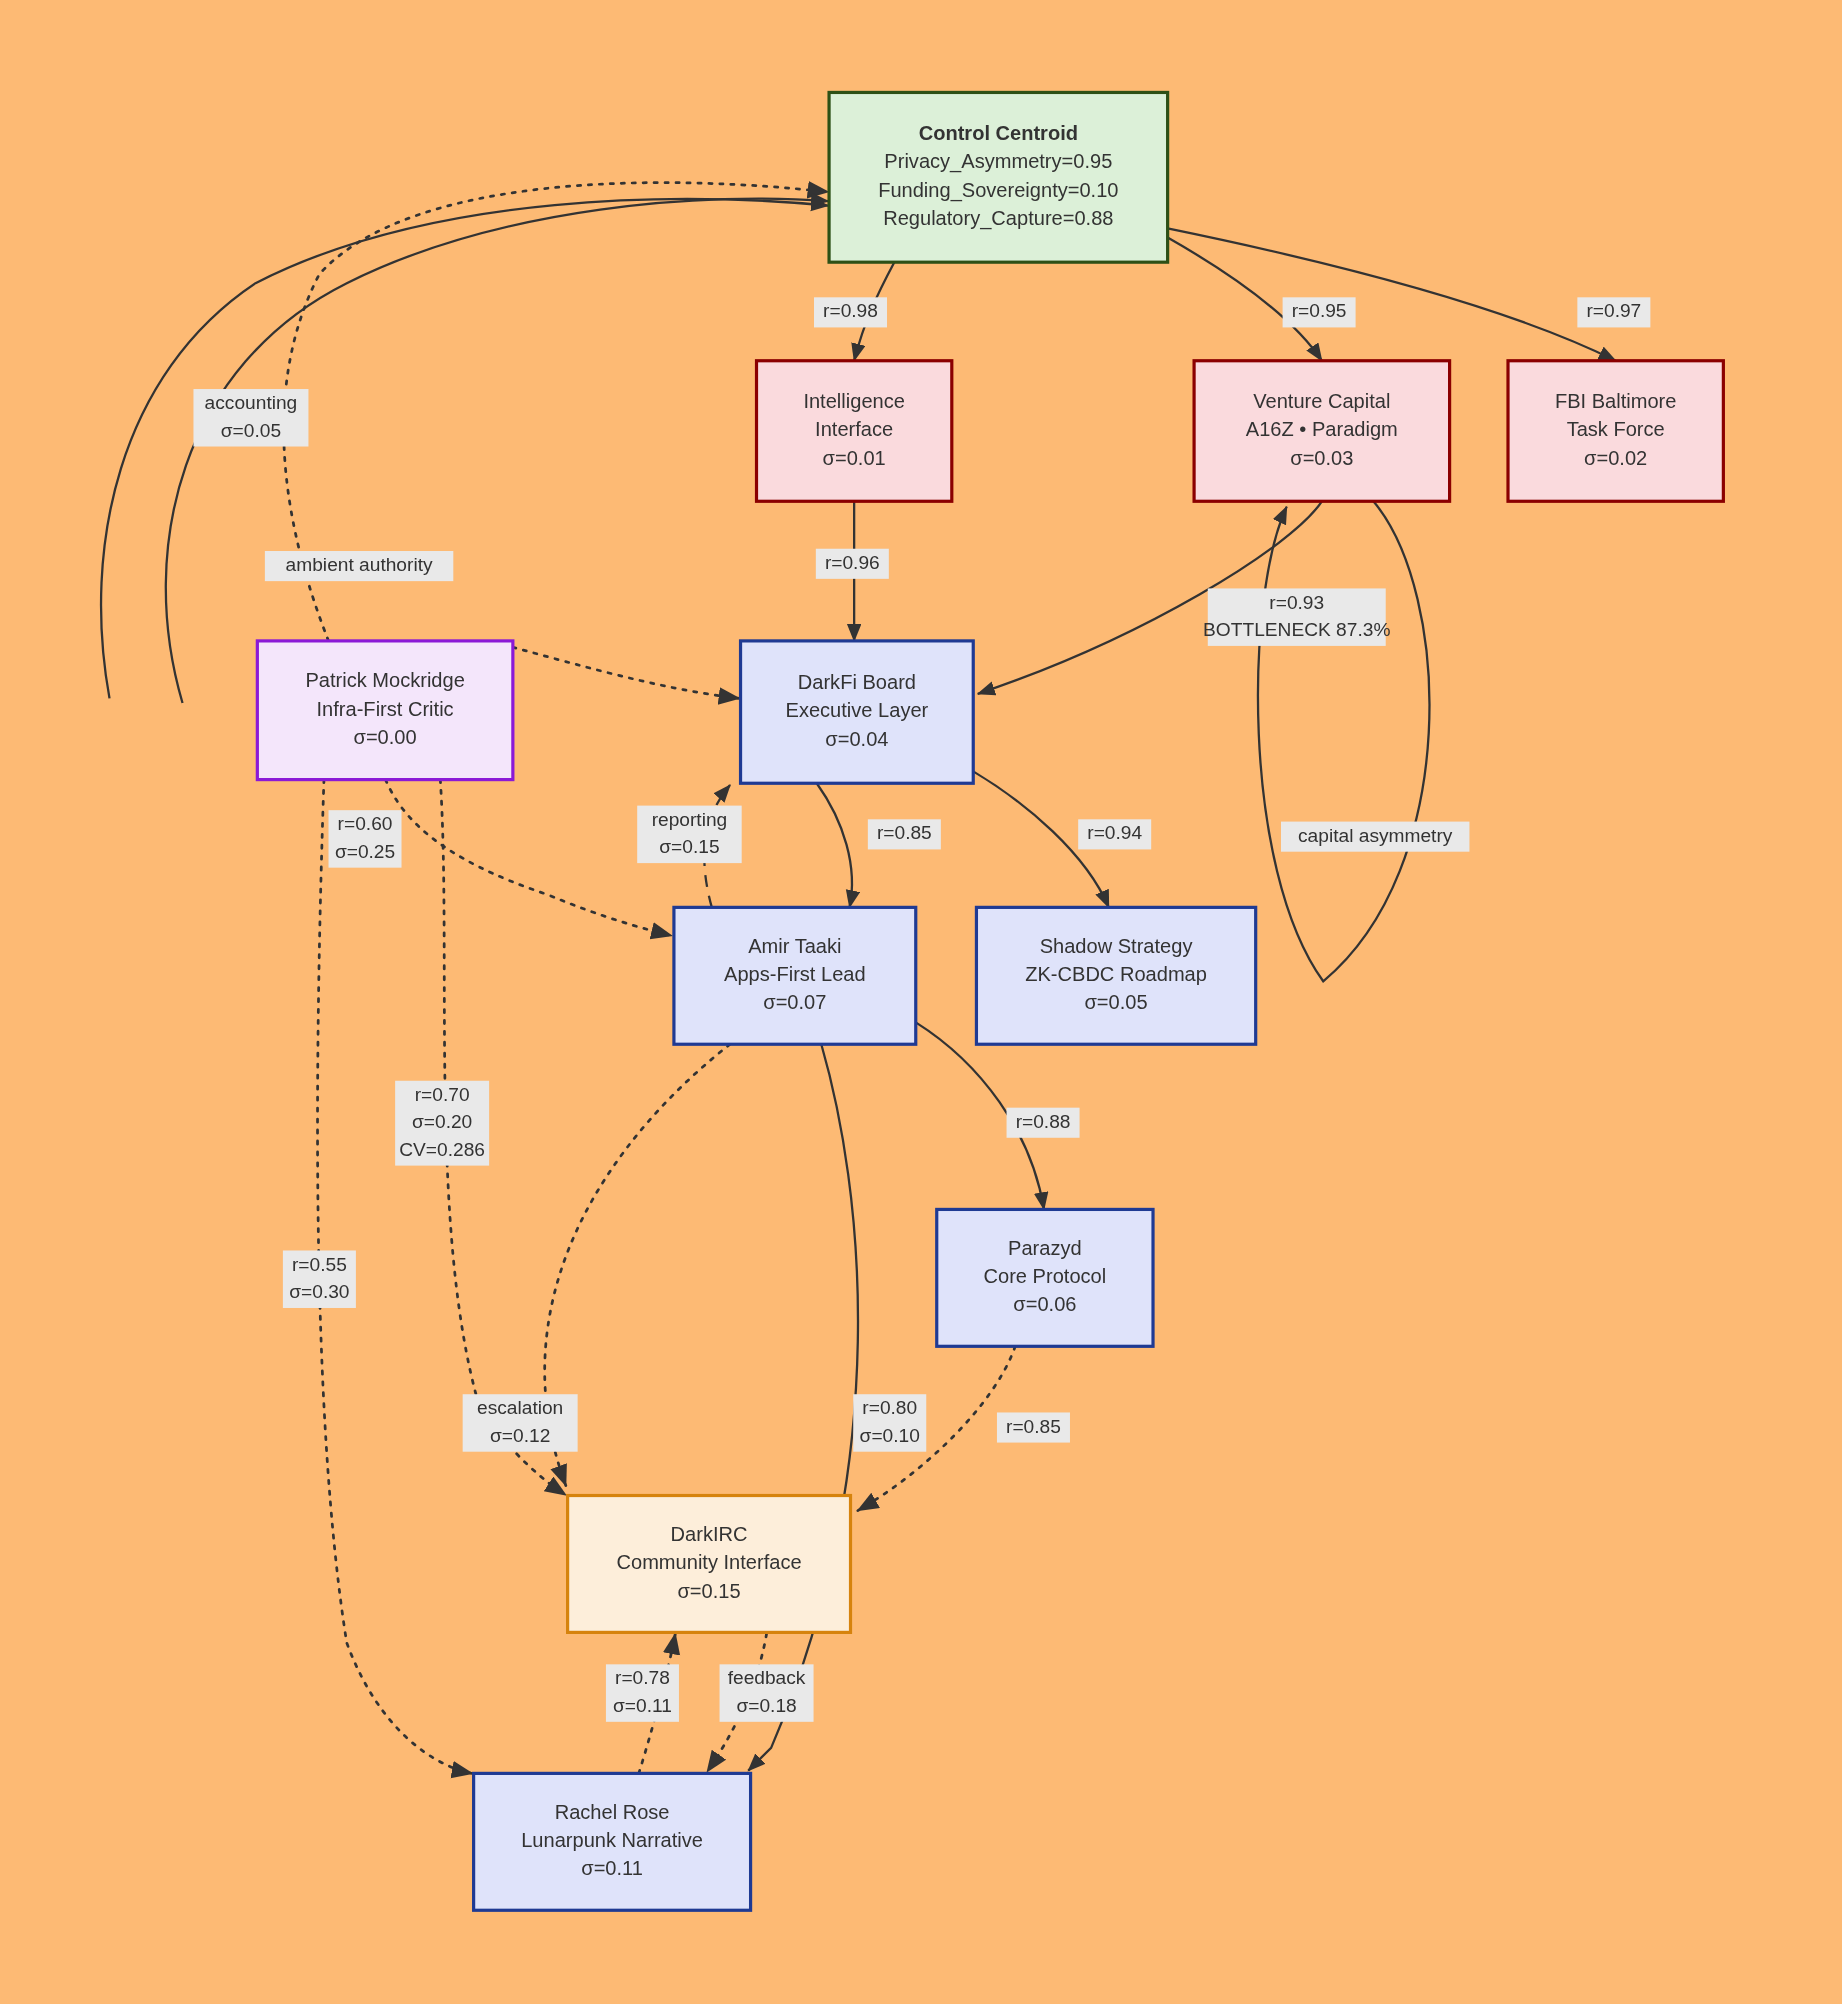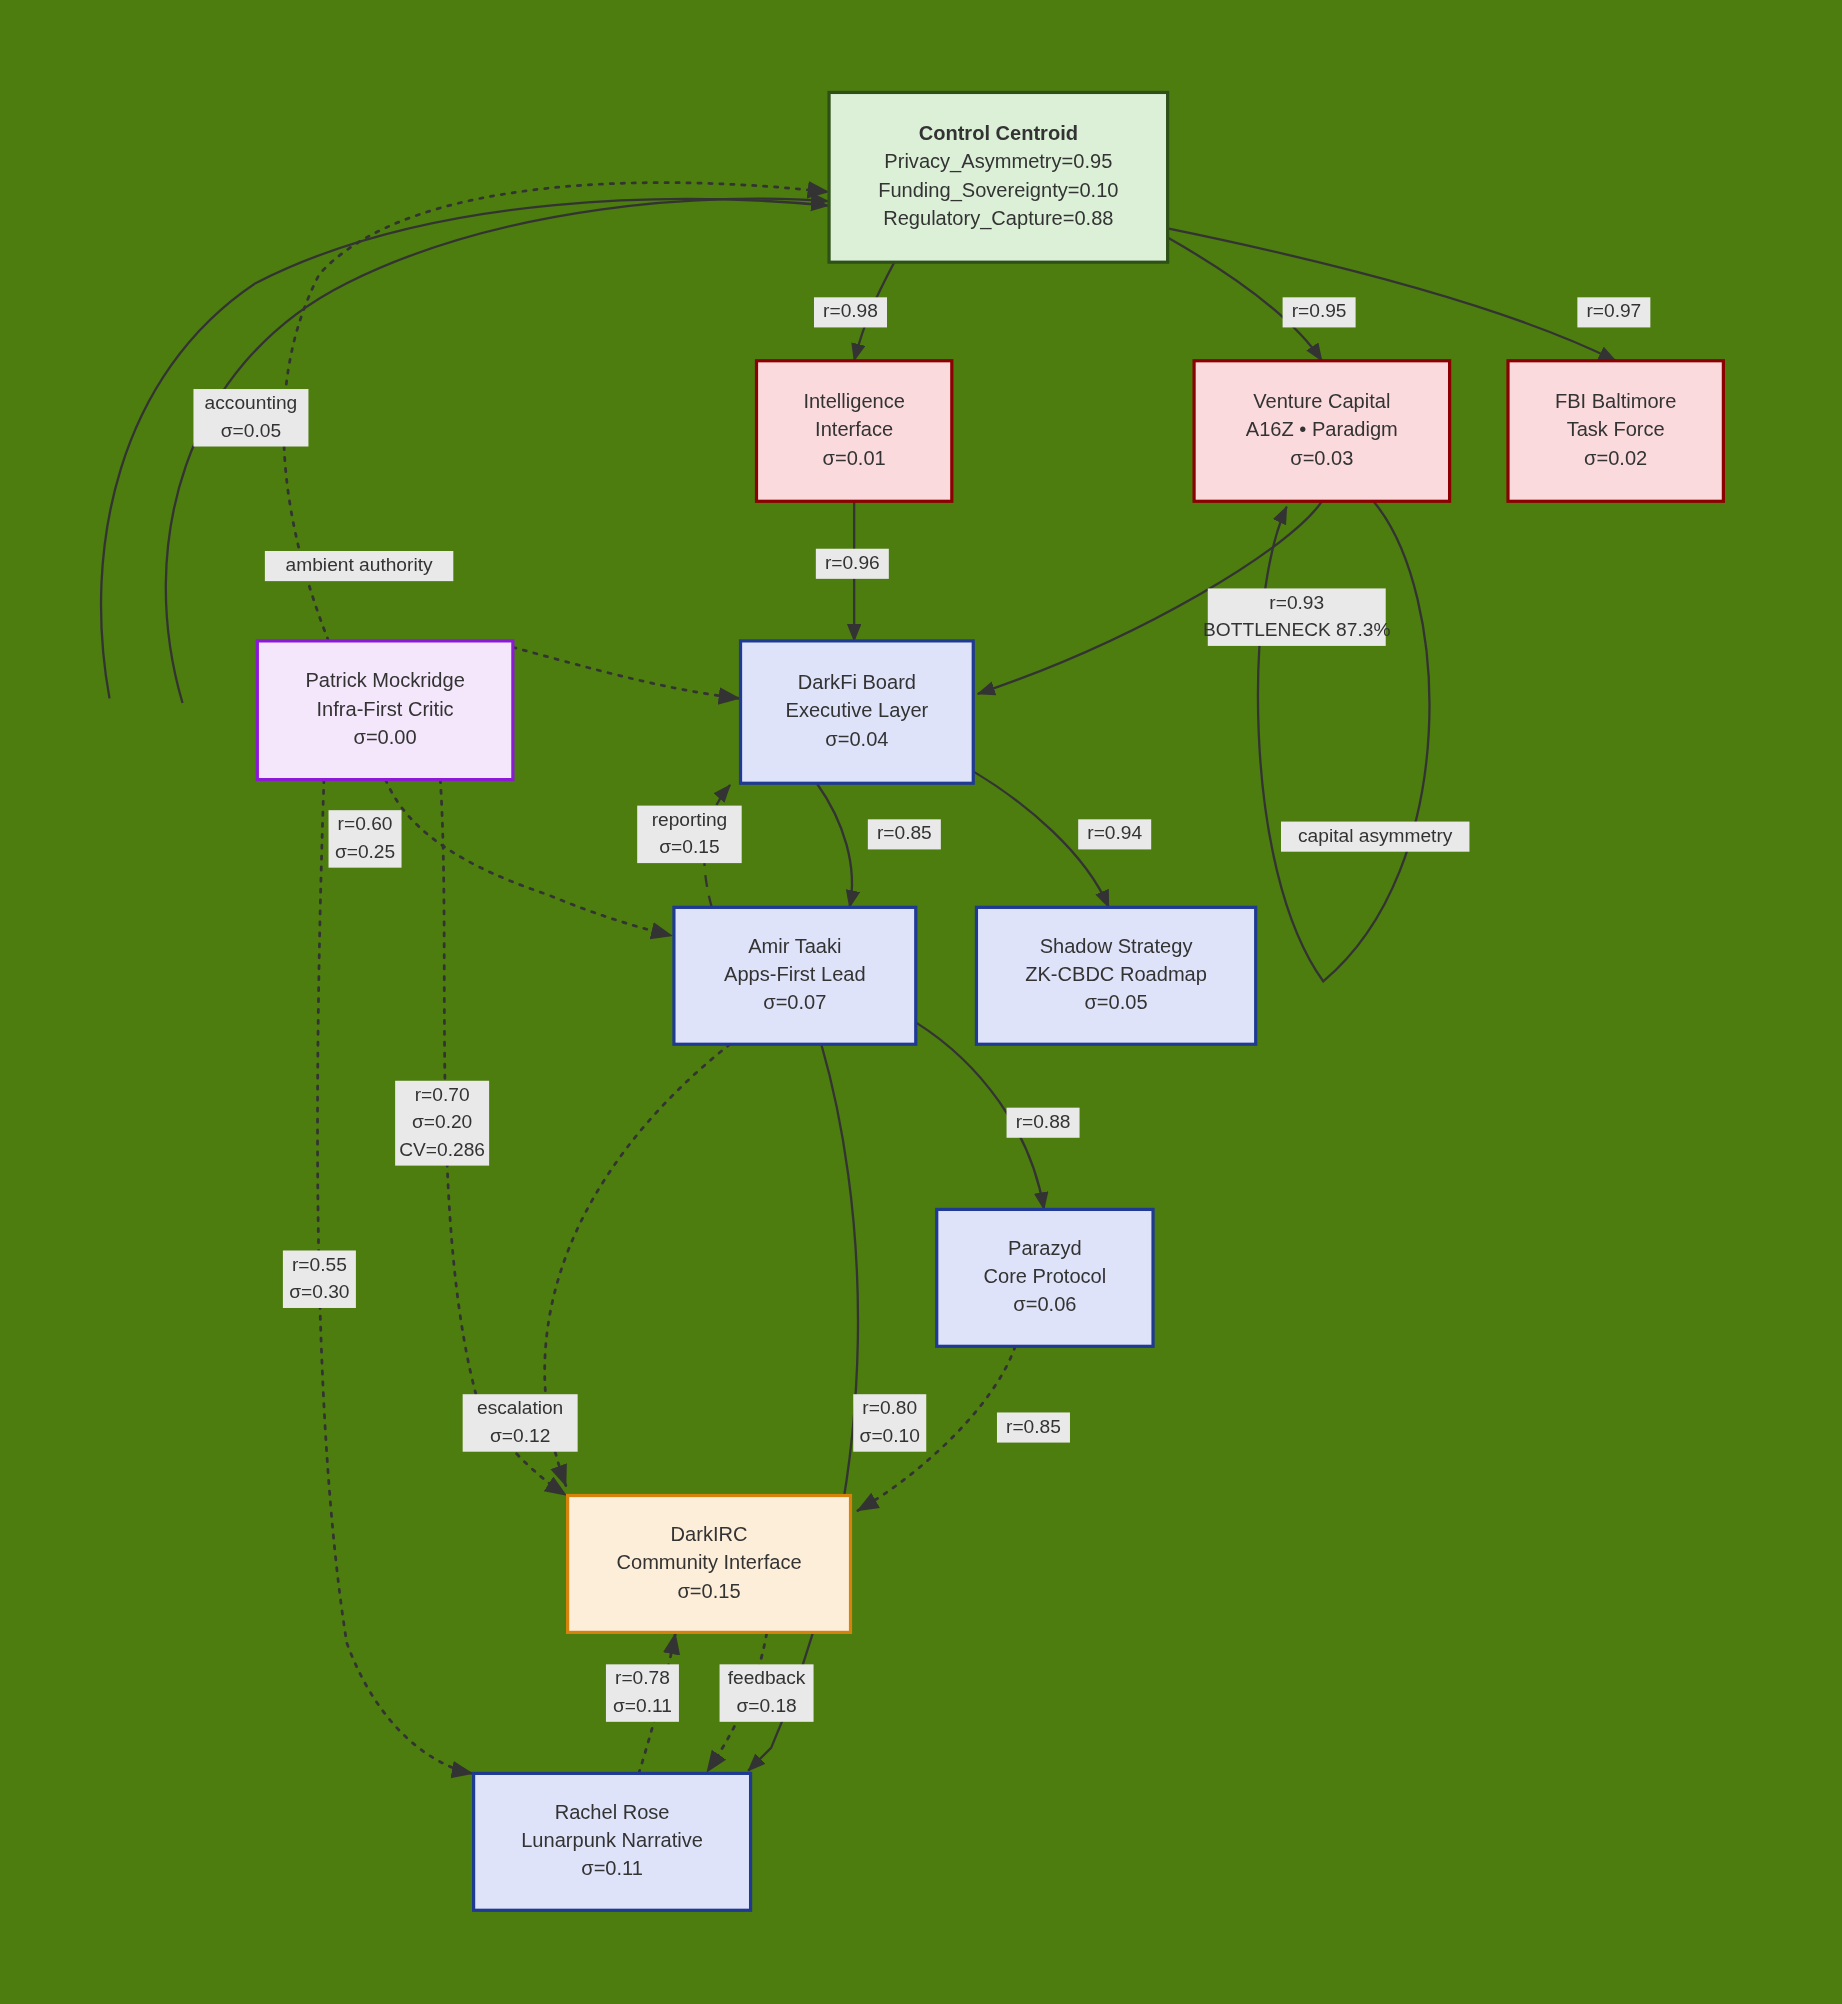--- a/index.html
+++ b/index.html
@@ -7,21 +7,21 @@
     padding: 0;
     background: #ffffff;
   }
   body {
     font-family: "Liberation Sans", sans-serif;
   }
   #diagram-root {
     position: relative;
     width: 1842px;
     height: 2005px;
-    background: #4d7c0f;
+    background: #fdba74;
     overflow: hidden;
   }
   svg#graph {
     position: absolute;
     top: 0;
     left: 0;
     width: 1842px;
     height: 2005px;
   }
   .node-rect {

